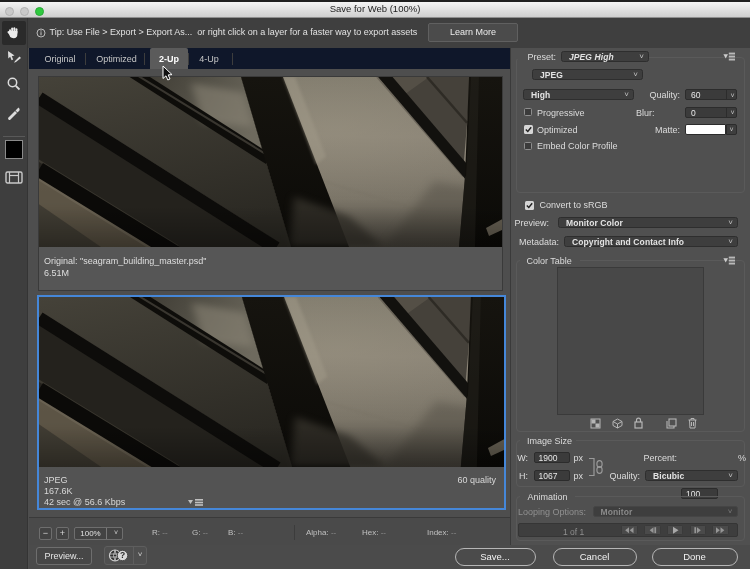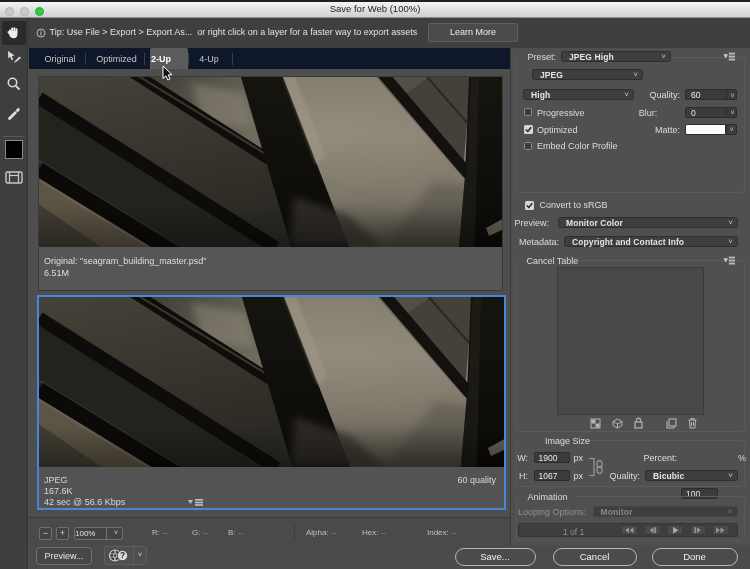--- a/index.html
+++ b/index.html
@@ -75,21 +75,21 @@
 </div>
 
 <div class="abs" style="left:29px;top:47.5px;width:481px;height:21px;background:#0f172a;">
  <div class="abs" style="left:56px;top:5px;width:1px;height:12px;background:#3d3d3d;"></div>
  <div class="abs" style="left:115px;top:5px;width:1px;height:12px;background:#3d3d3d;"></div>
  <div class="abs" style="left:159px;top:5px;width:1px;height:12px;background:#3d3d3d;"></div>
  <div class="abs" style="left:202.5px;top:5px;width:1px;height:12px;background:#3d3d3d;"></div>
  <div class="abs" style="left:120.5px;top:0.5px;width:38.5px;height:20.5px;background:#5b5b5b;border-radius:2px 2px 0 0;"></div>
  <div class="abs" style="left:6px;top:6px;width:50px;text-align:center;font-size:9px;color:#c6c6c6;">Original</div>
  <div class="abs" style="left:58px;top:6px;width:59px;text-align:center;font-size:9px;color:#c6c6c6;">Optimized</div>
- <div class="abs" style="left:122px;top:6px;width:36px;text-align:left;font-size:9px;color:#fff;font-weight:bold;">2-Up</div>
+ <div class="abs" style="left:122px;top:6px;width:36px;text-align:center;font-size:9px;color:#fff;font-weight:bold;">2-Up</div>
  <div class="abs" style="left:162px;top:6px;width:36px;text-align:center;font-size:9px;color:#c6c6c6;">4-Up</div>
 </div>
 
 <svg width="0" height="0" style="position:absolute">
 <defs>
 <g id="photo">
  <linearGradient id="stoneV" x1="0" y1="0" x2="0" y2="1">
   <stop offset="0" stop-color="#7f7a6c"></stop>
           <stop offset="0.35" stop-color="#8a8376"></stop>
   <stop offset="0.72" stop-color="#7a7467"></stop>
@@ -174,21 +174,21 @@
 <svg class="abs" style="left:160px;top:64.5px;" width="14" height="18" viewBox="0 0 14 18">
  <path d="M3 1 L3 13.5 L6 10.8 L7.8 15 L10 14 L8.2 9.9 L12 9.6 Z" fill="#111" stroke="#fff" stroke-width="1"></path>
 </svg>
 
 <div class="abs" style="left:510px;top:47.5px;width:1px;height:497px;background:#3a3a3a;"></div>
 
 <div class="abs" style="left:29px;top:517px;width:481px;height:28px;border-top:1px solid #3a3a3a;background:#4a4a4a;">
  <div class="abs" style="left:10px;top:8.5px;width:13px;height:13px;background:#434343;border:1px solid #6e6e6e;border-radius:2px;color:#d8d8d8;font-size:9px;text-align:center;line-height:11px;">−</div>
  <div class="abs" style="left:27px;top:8.5px;width:13px;height:13px;background:#434343;border:1px solid #6e6e6e;border-radius:2px;color:#d8d8d8;font-size:9px;text-align:center;line-height:11px;">+</div>
  <div class="abs" style="left:45px;top:8.5px;width:49px;height:13px;background:#434343;border:1px solid #6e6e6e;border-radius:2px;">
-   <div class="abs" style="left:0;top:1.5px;width:31px;text-align:left;font-size:8px;color:#e0e0e0;">100%</div>
+   <div class="abs" style="left:0;top:1.5px;width:31px;text-align:center;font-size:8px;color:#e0e0e0;">100%</div>
    <div class="abs" style="left:31px;top:0;width:1px;height:11px;background:#787878;"></div>
    <div class="abs" style="left:33px;top:1px;width:16px;text-align:center;font-size:7px;color:#d0d0d0;">˅</div>
  </div>
  <div class="abs" style="left:123px;top:10px;font-size:8px;color:#c0c0c0;">R: <span style="color:#909090">--</span></div>
  <div class="abs" style="left:163px;top:10px;font-size:8px;color:#c0c0c0;">G: <span style="color:#909090">--</span></div>
  <div class="abs" style="left:199px;top:10px;font-size:8px;color:#c0c0c0;">B: <span style="color:#909090">--</span></div>
  <div class="abs" style="left:265px;top:7px;width:1px;height:15px;background:#3c3c3c;"></div>
  <div class="abs" style="left:277px;top:10px;font-size:8px;color:#c0c0c0;">Alpha: <span style="color:#909090">--</span></div>
  <div class="abs" style="left:333px;top:10px;font-size:8px;color:#c0c0c0;">Hex: <span style="color:#909090">--</span></div>
  <div class="abs" style="left:398px;top:10px;font-size:8px;color:#c0c0c0;">Index: <span style="color:#909090">--</span></div>
@@ -208,21 +208,21 @@
 </div>
 
 <div class="abs" style="left:454.5px;top:548px;width:81px;height:18px;border:1.2px solid #b6b6b6;border-radius:9.5px;color:#f2f2f2;font-size:9.5px;font-weight:500;text-align:center;line-height:16px;">Save...</div>
 <div class="abs" style="left:552.5px;top:548px;width:84px;height:18px;border:1.2px solid #b6b6b6;border-radius:9.5px;color:#f2f2f2;font-size:9.5px;font-weight:500;text-align:center;line-height:16px;">Cancel</div>
 <div class="abs" style="left:651.5px;top:548px;width:86px;height:18px;border:1.2px solid #b6b6b6;border-radius:9.5px;color:#f2f2f2;font-size:9.5px;font-weight:500;text-align:center;line-height:16px;">Done</div>
 
 <div class="abs" style="left:511px;top:47.5px;width:239px;height:497.5px;background:#505050;"></div>
 <div class="grp" style="left:516px;top:56.5px;width:229px;height:136.5px;"></div>
 <div class="abs" style="left:516px;top:54.5px;width:46px;height:4px;background:#505050;"></div>
 <div class="lbl" style="left:516px;top:51.5px;width:40px;text-align:right;">Preset:</div>
-<div class="dd" style="left:561px;top:51px;width:110px;height:11px;">
+<div class="dd" style="left:561px;top:51px;width:88px;height:11px;font-style:italic;">
     <span class="tx">JPEG High</span>
     <span class="car">˅</span>
   </div>
 <svg class="pm" style="left:723px;top:52px;" viewBox="0 0 12 9">
     <polygon points="0.4,2.2 5,2.2 2.7,6.6" fill="#cdcdcd"></polygon>
     <rect x="5.8" y="0.6" width="6.2" height="1.9" fill="#b9b9b9"></rect>
     <rect x="5.8" y="3.6" width="6.2" height="1.9" fill="#b9b9b9"></rect>
     <rect x="5.8" y="6.6" width="6.2" height="1.9" fill="#b9b9b9"></rect>
   </svg>
 <div class="dd" style="left:532px;top:68.5px;width:111px;height:11px;">
@@ -234,21 +234,21 @@
     <span class="car">˅</span>
   </div>
 <div class="lbl" style="left:600px;top:90px;width:80px;text-align:right;">Quality:</div>
 <div class="inp" style="left:685px;top:89px;width:52px;height:11px;">
     <span style="position:absolute;left:5px;top:1px;">60</span>
  <div class="abs" style="left:40px;top:0;width:1px;height:9px;background:#2c2c2c;"></div>
  <div class="abs" style="left:41px;top:0.5px;width:11px;text-align:center;font-size:7px;color:#c4c4c4;">˅</div>
   </div>
 <div class="cb off" style="left:524px;top:108px;"></div>
 <div class="lbl" style="left:537px;top:107.5px;">Progressive</div>
-<div class="lbl" style="left:608px;top:107.5px;width:80px;text-align:center;">Blur:</div>
+<div class="lbl" style="left:636px;top:107.5px;width:80px;text-align:left;">Blur:</div>
 <div class="inp" style="left:685px;top:106.5px;width:52px;height:11px;">
     <span style="position:absolute;left:5px;top:1px;">0</span>
  <div class="abs" style="left:40px;top:0;width:1px;height:9px;background:#2c2c2c;"></div>
  <div class="abs" style="left:41px;top:0.5px;width:11px;text-align:center;font-size:7px;color:#c4c4c4;">˅</div>
   </div>
 <div class="cb on" style="left:524px;top:125px;width:9px;height:9px;">
     <svg width="9" height="9" viewBox="0 0 9 9">
       <path d="M1.8 4.5 L3.8 6.5 L7.2 2.2" fill="none" stroke="#222" stroke-width="1.4"></path>
     </svg>
   </div>
@@ -270,21 +270,21 @@
     <span class="car">˅</span>
   </div>
 <div class="lbl" style="left:509px;top:237px;width:50px;text-align:right;">Metadata:</div>
 <div class="dd" style="left:564px;top:236px;width:174px;height:11px;">
     <span class="tx">Copyright and Contact Info</span>
     <span class="car">˅</span>
   </div>
 
 <div class="grp" style="left:516px;top:260px;width:229px;height:172px;"></div>
 <div class="abs" style="left:520px;top:254px;width:60px;height:12px;background:#505050;"></div>
-<div class="lbl" style="left:526.5px;top:255.5px;">Cancel Table</div>
+<div class="lbl" style="left:526.5px;top:255.5px;">Color Table</div>
 <svg class="pm" style="left:723px;top:256px;" viewBox="0 0 12 9">
     <polygon points="0.4,2.2 5,2.2 2.7,6.6" fill="#cdcdcd"></polygon>
     <rect x="5.8" y="0.6" width="6.2" height="1.9" fill="#b9b9b9"></rect>
     <rect x="5.8" y="3.6" width="6.2" height="1.9" fill="#b9b9b9"></rect>
     <rect x="5.8" y="6.6" width="6.2" height="1.9" fill="#b9b9b9"></rect>
   </svg>
 <div class="abs" style="left:557px;top:267px;width:147px;height:147.5px;background:#484848;border:1px solid #3a3a3a;"></div>
 <svg class="abs" style="left:590px;top:418px;" width="11" height="11" viewBox="0 0 11 11">
     <rect x="1" y="1" width="9" height="9" fill="none" stroke="#b5b5b5" stroke-width="1"></rect>
     <rect x="1.5" y="1.5" width="4" height="4" fill="#b5b5b5"></rect>
@@ -301,21 +301,21 @@
     <rect x="3" y="1" width="7" height="7" fill="none" stroke="#b5b5b5" stroke-width="1.1"></rect>
     <path d="M3 10 L8 10 L8 8" fill="none" stroke="#b5b5b5" stroke-width="1.1"></path>
     <path d="M1 3 L1 10 L3 10" fill="none" stroke="#b5b5b5" stroke-width="1.1"></path>
   </svg>
 <svg class="abs" style="left:687px;top:417px;" width="11" height="12" viewBox="0 0 11 12">
     <path d="M1.5 3 L9.5 3 M4 3 L4 1.5 L7 1.5 L7 3 M2.5 3 L3 11 L8 11 L8.5 3 M4.5 5 L4.5 9 M6.5 5 L6.5 9" fill="none" stroke="#b5b5b5" stroke-width="1"></path>
   </svg>
 
 <div class="grp" style="left:516px;top:440px;width:229px;height:47px;"></div>
 <div class="abs" style="left:520px;top:434px;width:56px;height:12px;background:#505050;"></div>
-<div class="lbl" style="left:545px;top:436px;">Image Size</div>
+<div class="lbl" style="left:527px;top:436px;">Image Size</div>
 <div class="lbl" style="left:508px;top:452.5px;width:20px;text-align:right;">W:</div>
 <div class="inp" style="left:533.5px;top:451.5px;width:36px;height:11px;">
     <span style="position:absolute;left:4px;top:1px;">1900</span>
   </div>
 <div class="lbl" style="left:573.5px;top:452.5px;">px</div>
 <div class="lbl" style="left:607px;top:452.5px;width:70px;text-align:right;">Percent:</div>
 <div class="inp" style="left:681px;top:451.5px;width:37px;height:11px;margin-top:36px;">
     <span style="position:absolute;left:4px;top:1px;">100</span>
   </div>
 <div class="lbl" style="left:738px;top:452.5px;">%</div>

